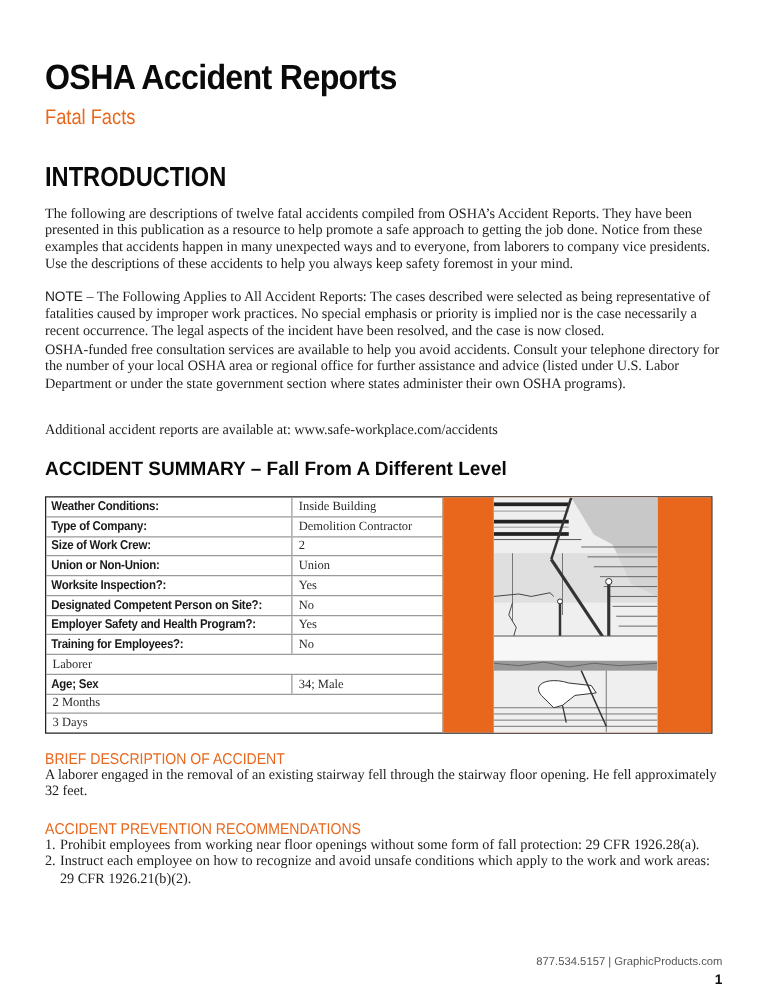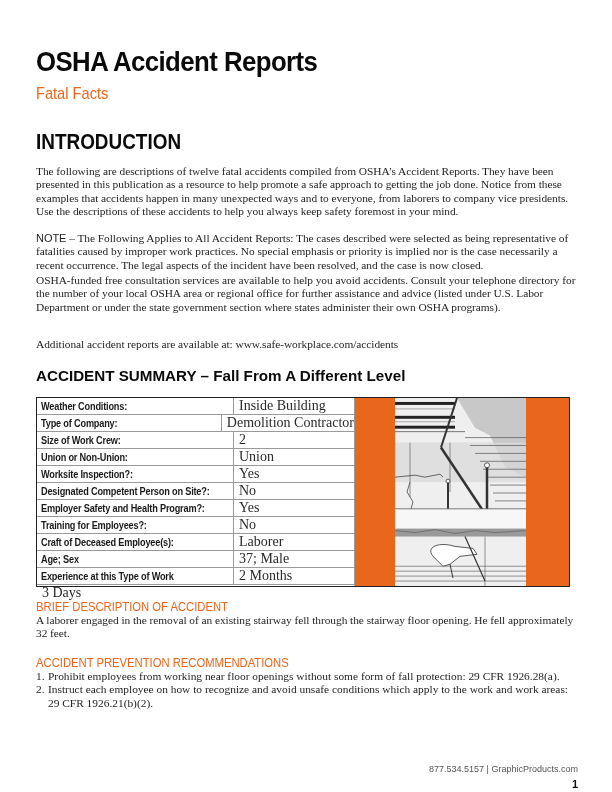--- a/index.html
+++ b/index.html
@@ -18,21 +18,21 @@
     .note-label { font-family: "Liberation Sans", sans-serif; font-weight: normal; font-size: 11px; }
 
     .h-summary { position: absolute; left: 36px; top: 367px; font-family: "Liberation Sans", sans-serif; font-weight: bold; font-size: 15.5px; color: #0a0a0a; white-space: nowrap; transform: scaleX(0.98); transform-origin: left top; }
 
     .summary-table { position: absolute; left: 36px; top: 397px; width: 534px; height: 190px; border: 1.6px solid #222; display: flex; }
     .tbl-cols { width: 317px; height: 100%; display: flex; flex-direction: column; }
     .tbl-row { flex: 1; display: flex; border-bottom: 1px solid #9a9a9a; }
     .tbl-row:last-child { border-bottom: none; }
     .tbl-label { width: 197px; padding-left: 4px; font-family: "Liberation Sans", sans-serif; font-size: 10.2px; font-weight: bold; color: #1a1a1a; display: flex; align-items: center; border-right: 1px solid #9a9a9a; white-space: nowrap; letter-spacing: -0.2px; transform-origin: left center; }
     .tbl-label span { display: inline-block; transform: scaleX(0.9); transform-origin: left center; }
-    .tbl-value { flex: 1; padding-left: 5px; font-size: 14px; color: #2a2a2a; display: flex; align-items: center; white-space: nowrap; }
+    .tbl-value { flex: 1; padding-left: 5px; font-size: 10px; color: #2a2a2a; display: flex; align-items: center; white-space: nowrap; }
 
     .img-panel { flex: 1; height: 100%; background: #e8671c; position: relative; border-left: 1px solid #9a9a9a; }
     .illustration { position: absolute; left: 40px; top: 0; width: 131px; height: 100%; background: #f2f2f2; overflow: hidden; }
     .illustration svg { width: 100%; height: 100%; display: block; }
 
     .h-orange { position: absolute; left: 36px; font-family: "Liberation Sans", sans-serif; font-size: 12.5px; color: #e8671c; white-space: nowrap; transform: scaleX(0.9); transform-origin: left top; }
     .h-brief { top: 600px; }
     .h-prev { top: 656px; }
     .p-brief { top: 614px; }
 
@@ -103,35 +103,29 @@
         </div>
         <div class="tbl-value">Yes</div>
       </div>
       <div class="tbl-row">
         <div class="tbl-label">
           <span>Training for Employees?:</span>
         </div>
         <div class="tbl-value">No</div>
       </div>
       <div class="tbl-row">
-        <div class="tbl-label">
-          <span>Craft of Deceased Employee(s):</span>
-        </div>
         <div class="tbl-value">Laborer</div>
       </div>
       <div class="tbl-row">
         <div class="tbl-label">
           <span>Age; Sex</span>
         </div>
-        <div class="tbl-value">37; Male</div>
-      </div>
-      <div class="tbl-row">
-        <div class="tbl-label">
-          <span>Experience at this Type of Work</span>
-        </div>
+        <div class="tbl-value">34; Male</div>
+      </div>
+      <div class="tbl-row">
         <div class="tbl-value">2 Months</div>
       </div>
       <div class="tbl-row">
         <div class="tbl-value">3 Days</div>
       </div>
     </div>
   <div class="img-panel">
     <div class="illustration">
       <svg viewBox="0 0 131 190" preserveAspectRatio="none">
         <rect x="0" y="0" width="131" height="190" fill="#efefef"></rect>

